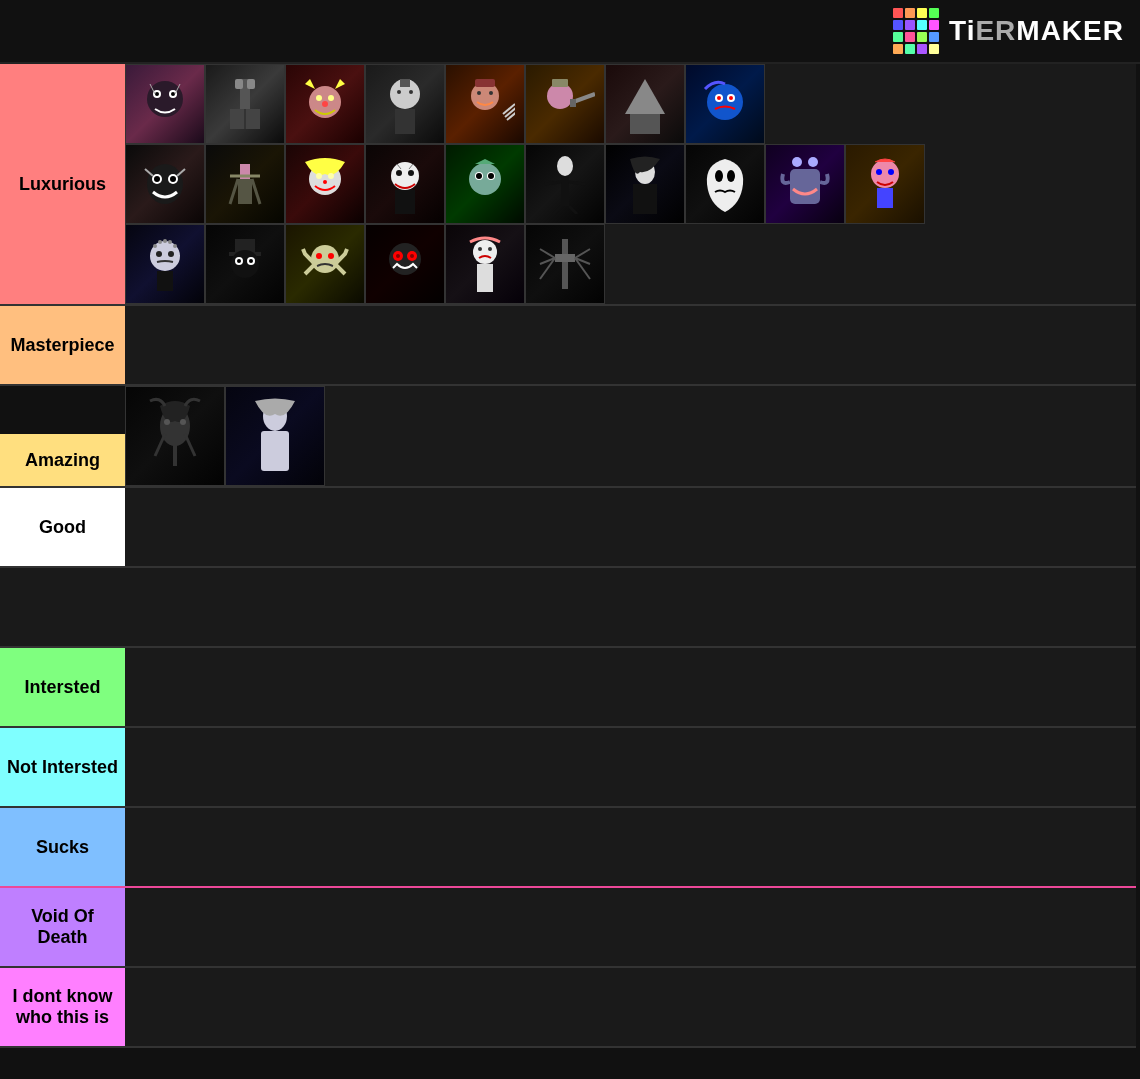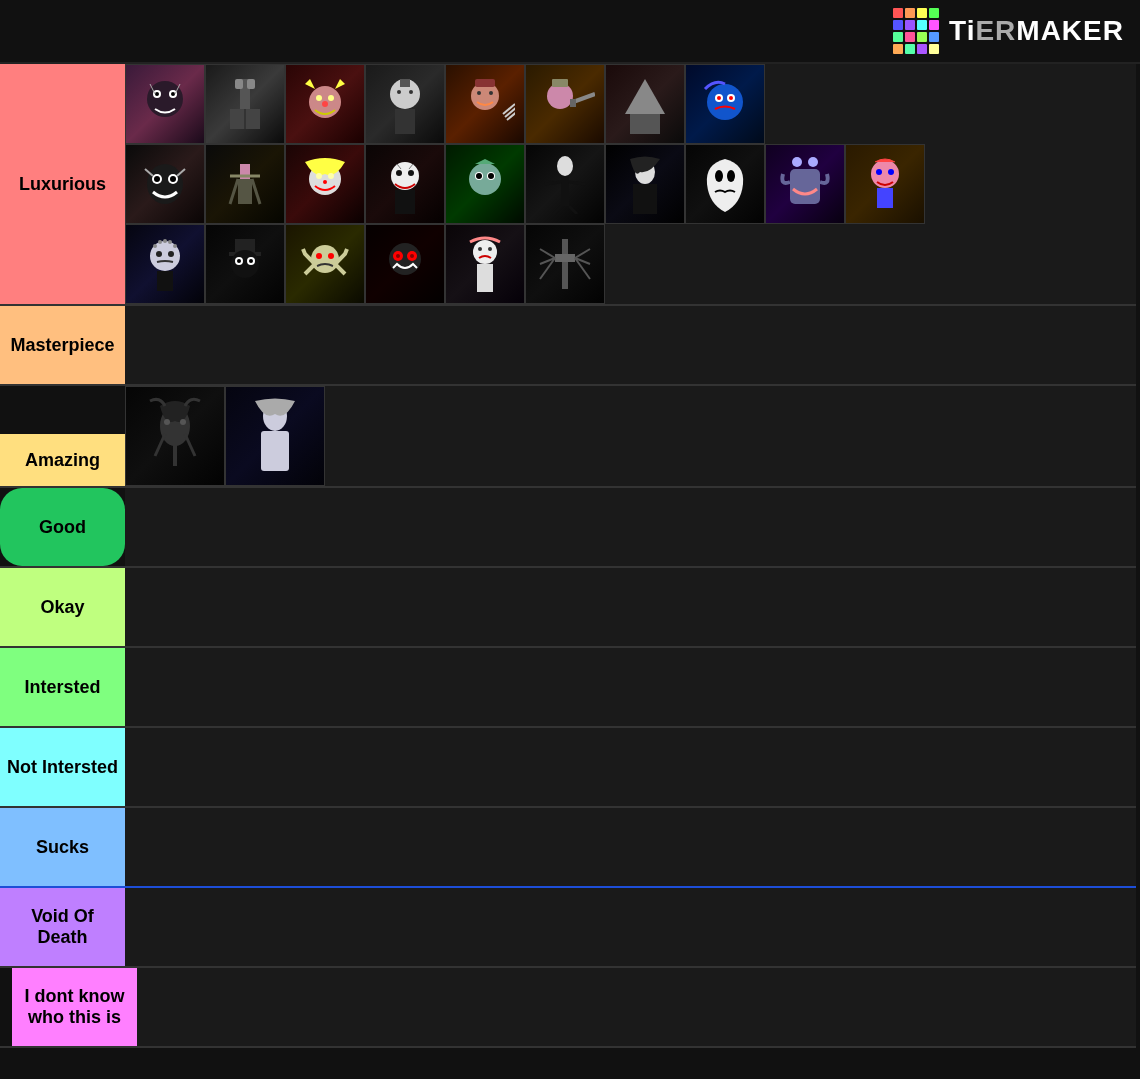--- a/index.html
+++ b/index.html
@@ -36,21 +36,21 @@
 
     .tier-content {
       flex: 1;
       display: flex;
       flex-wrap: wrap;
       background: #1a1a1a;
       align-content: flex-start;
     }
     .color-masterpiece { background-color: #FFBF7F; }
     .color-amazing { background-color: #FFDF7F; margin-top: 48px; }
-    .color-good { background-color: #22c55e; border-radius: 22px; }
+    .color-good { background-color: #ffffff; }
     .color-okay { background-color: #BFFF7F; }
     .color-whatever { background-color: #7FFF7F; }
     .color-not-interested { background-color: #7FFFFF; }
     .color-sucks { background-color: #7FBFFF; }
     .color-void-of-death { background-color: #BF7FFF; }
     .color-dont-know { background-color: #FF7FFF; }
 
     .header-bar {
       background: #111;
       display: flex;
@@ -504,55 +504,52 @@
     </div>
 
     <div class="tier-row" style="min-height: 78px; border-bottom: 2px solid #333;">
       <div class="tier-label color-good">
         <span>Good</span>
       </div>
       <div class="tier-content" style="background:#1a1a1a; min-height:78px;"></div>
     </div>
 
     <div class="tier-row" style="min-height: 78px; border-bottom: 2px solid #333;">
-      <div class="tier-label color-okay">
-        <span>Okay</span>
-      </div>
       <div class="tier-content" style="background:#1a1a1a; min-height:78px;"></div>
     </div>
 
     <div class="tier-row" style="min-height: 78px; border-bottom: 2px solid #333;">
       <div class="tier-label color-whatever">
         <span>Intersted</span>
       </div>
       <div class="tier-content" style="background:#1a1a1a; min-height:78px;"></div>
     </div>
 
     <div class="tier-row" style="min-height: 78px; border-bottom: 2px solid #333;">
       <div class="tier-label color-not-interested">
         <span>Not Intersted</span>
       </div>
       <div class="tier-content" style="background:#1a1a1a; min-height:78px;"></div>
     </div>
 
-    <div class="tier-row" style="min-height: 78px; border-bottom: 2px solid #1d4ed8;">
+    <div class="tier-row" style="min-height: 78px; border-bottom: 2px solid #ec4899;">
       <div class="tier-label color-sucks">
         <span>Sucks</span>
       </div>
       <div class="tier-content" style="background:#1a1a1a; min-height:78px;"></div>
     </div>
 
     <div class="tier-row" style="min-height: 78px; border-bottom: 2px solid #333;">
       <div class="tier-label color-void-of-death">
         <span>Void Of Death</span>
       </div>
       <div class="tier-content" style="background:#1a1a1a; min-height:78px;"></div>
     </div>
 
-    <div class="tier-row" style="min-height: 78px; border-bottom: 2px solid #333; padding-left: 12px;">
+    <div class="tier-row" style="min-height: 78px; border-bottom: 2px solid #333;">
       <div class="tier-label color-dont-know">
         <span>I dont know who this is</span>
       </div>
       <div class="tier-content" style="background:#1a1a1a; min-height:78px;"></div>
     </div>
 
   </div>
 </div>
 
 </body></html>

